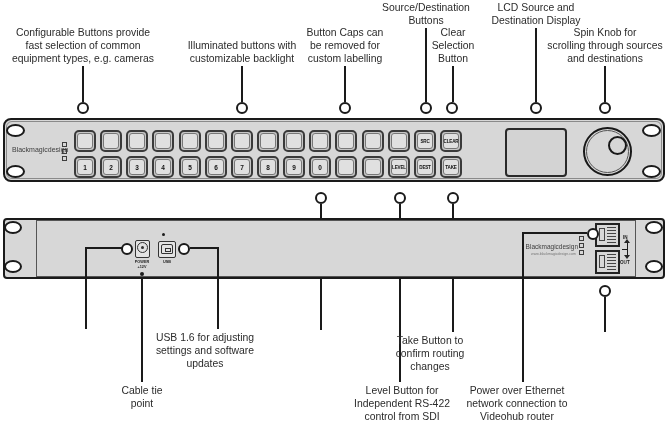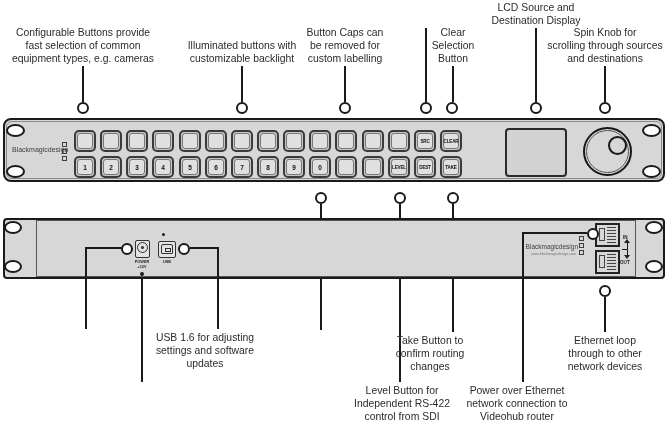--- a/index.html
+++ b/index.html
@@ -72,20 +72,22 @@
 <div id="stage">
 
   <div class="lbl" style="left:-2px;top:26px;width:170px">Configurable Buttons provide
 fast selection of common
 equipment types, e.g. cameras</div>
   <div class="lbl" style="left:167px;top:39px;width:150px">Illuminated buttons with
 customizable backlight</div>
   <div class="lbl" style="left:295px;top:26px;width:100px">Button Caps can
 be removed for
 custom labelling</div>
+  <div class="lbl" style="left:366px;top:1px;width:120px">Source/Destination
+Buttons</div>
   <div class="lbl" style="left:418px;top:26px;width:70px">Clear
 Selection
 Button</div>
   <div class="lbl" style="left:471px;top:1px;width:130px">LCD Source and
 Destination Display</div>
   <div class="lbl" style="left:539px;top:26px;width:132px">Spin Knob for
 scrolling through sources
 and destinations</div>
 
   <div class="vline" style="left:82px;top:66px;height:36px"></div>
@@ -278,23 +280,22 @@
   <div class="marker" style="left:587px;top:228px"></div>
   <div class="marker" style="left:599px;top:285px"></div>
   <div class="vline" style="left:604px;top:297px;height:35px"></div>
 
   <div class="lbl" style="left:145px;top:331px;width:120px">USB 1.6 for adjusting
 settings and software
 updates</div>
   <div class="lbl" style="left:380px;top:334px;width:100px">Take Button to
 confirm routing
 changes</div>
-  <div class="lbl" style="left:550px;top:334px;width:110px">Ethernet loop
-through to other
-network devices</div>
+  <div class="lbl" style="left:107px;top:384px;width:70px">Cable tie
+point</div>
   <div class="lbl" style="left:337px;top:384px;width:130px">Level Button for
 Independent RS-422
 control from SDI</div>
   <div class="lbl" style="left:447px;top:384px;width:140px">Power over Ethernet
 network connection to
 Videohub router</div>
 
 </div>
 
 </body></html>

